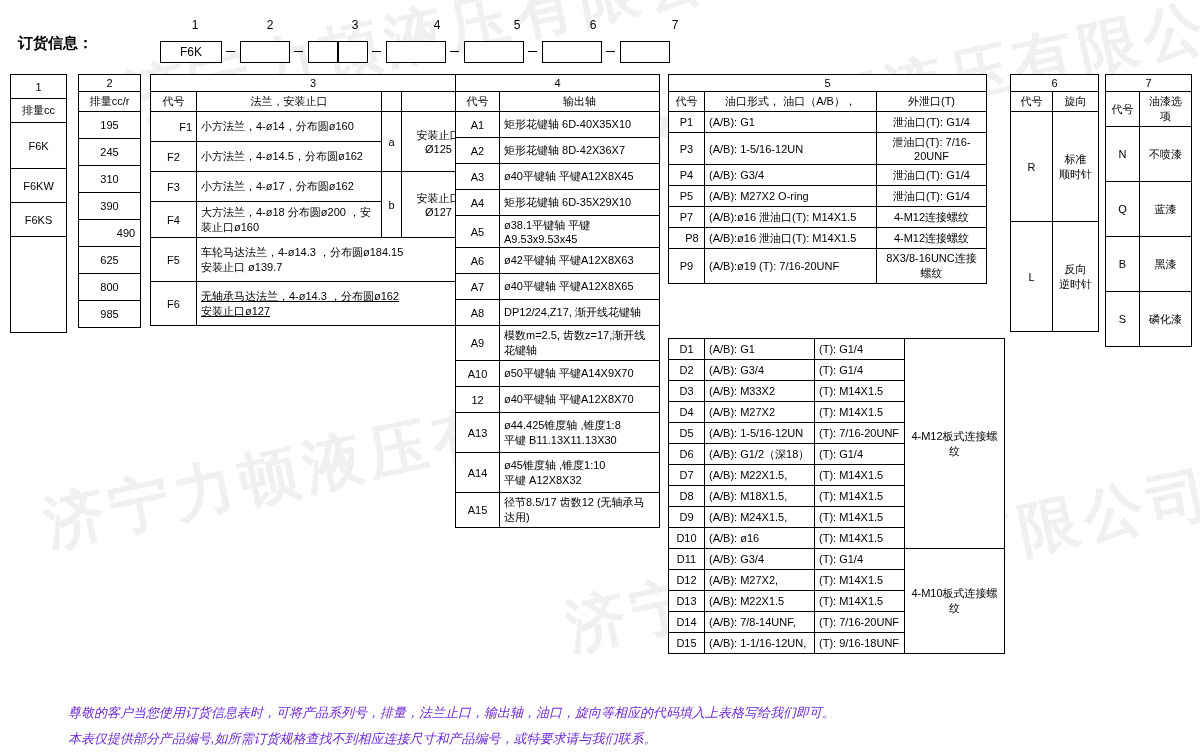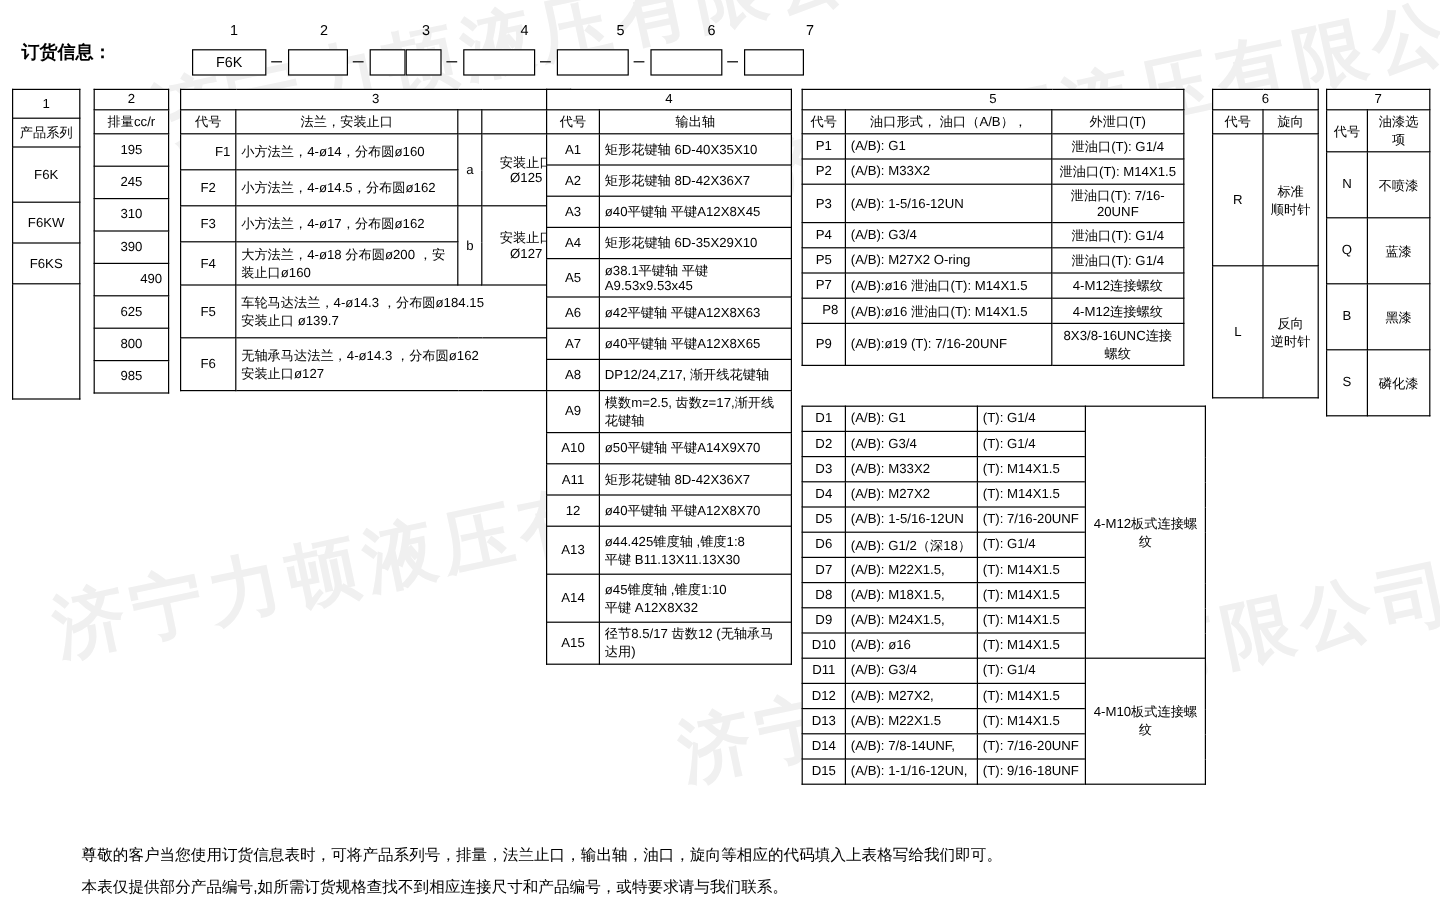--- a/index.html
+++ b/index.html
@@ -93,22 +93,23 @@
   #blk5 { left: 668px; top: 74px; }
   #blk5b { left: 668px; top: 338px; }
   #blk6 { left: 1010px; top: 74px; }
   #blk7 { left: 1105px; top: 74px; }
 
   .footer {
     position: absolute;
     left: 68px; top: 700px;
     width: 1080px;
     font-size: 13px;
-    color: #000000;
+    color: #6d28d9;
     line-height: 26px;
+    font-style: italic;
   }
   .nowrapc { white-space: nowrap; }
 </style>
 </head>
 <body>
 
 <div id="page">
 
   <div class="wm" style="left:120px; top:-10px;">济宁力顿液压有限公司</div>
   <div class="wm" style="left:620px; top:40px;">济宁力顿液压有限公司</div>
@@ -146,21 +147,21 @@
         <div class="bx" style="left:460px; width:50px;"></div>
       </div>
     </div>
 
     <table class="g blk" id="blk1">
       <tbody>
           <tr>
             <td class="ctr" style="width:56px;">1</td>
           </tr>
       <tr>
-            <td class="ctr">产品系列</td>
+            <td class="ctr">排量cc</td>
           </tr>
       <tr>
             <td class="ctr" style="height:46px;">F6K</td>
           </tr>
       <tr>
             <td class="ctr" style="height:34px;">F6KW</td>
           </tr>
       <tr>
             <td class="ctr" style="height:34px;">F6KS</td>
           </tr>
@@ -242,21 +243,21 @@
         <td class="ctr" style="height:36px;">F4</td>
         <td class="small">大方法兰，4-ø18 分布圆ø200 ，安装止口ø160</td>
       </tr>
       <tr>
         <td class="ctr" style="height:44px;">F5</td>
         <td class="small" colspan="3" style="white-space:pre-line;">车轮马达法兰，4-ø14.3 ，分布圆ø184.15
 安装止口 ø139.7</td>
       </tr>
       <tr>
         <td class="ctr" style="height:44px;">F6</td>
-        <td class="small" colspan="3" style="white-space:pre-line;">无轴承马达法兰，4-ø14.3 ，分布圆ø162
+        <td class="small" colspan="3" style="white-space:pre-line;text-decoration:underline;">无轴承马达法兰，4-ø14.3 ，分布圆ø162
 安装止口ø127</td>
       </tr>
     </tbody>
       </table>
 
     <table class="g blk" id="blk4">
       <tbody>
           <tr>
             <td class="ctr" colspan="2">4</td>
           </tr>
@@ -296,24 +297,20 @@
             <td class="ctr" style="height:26px;">A8</td>
             <td class="xsmall">DP12/24,Z17, 渐开线花键轴</td>
           </tr>
       <tr>
             <td class="ctr" style="height:26px;">A9</td>
             <td class="xsmall">模数m=2.5, 齿数z=17,渐开线花键轴</td>
           </tr>
       <tr>
             <td class="ctr" style="height:26px;">A10</td>
             <td class="small">ø50平键轴 平键A14X9X70</td>
-          </tr>
-      <tr>
-            <td class="ctr" style="height:26px;">A11</td>
-            <td class="small">矩形花键轴 8D-42X36X7</td>
           </tr>
       <tr>
             <td class="ctr" style="height:26px;">12</td>
             <td class="small">ø40平键轴 平键A12X8X70</td>
           </tr>
       <tr>
             <td class="ctr" style="height:40px;">A13</td>
             <td class="small" style="white-space:pre-line;">ø44.425锥度轴 ,锥度1:8
 平键 B11.13X11.13X30</td>
           </tr>
@@ -341,25 +338,20 @@
           <span>油口（A/B），</span>
         </td>
         <td class="ctr" style="width:110px;">外泄口(T)</td>
       </tr>
       <tr>
             <td class="ctr" style="height:21px;">P1</td>
             <td class="small">(A/B): G1</td>
             <td class="small ctr">泄油口(T): G1/4</td>
           </tr>
       <tr>
-            <td class="ctr" style="height:21px;">P2</td>
-            <td class="small">(A/B): M33X2</td>
-            <td class="small ctr">泄油口(T): M14X1.5</td>
-          </tr>
-      <tr>
             <td class="ctr" style="height:21px;">P3</td>
             <td class="small">(A/B): 1-5/16-12UN</td>
             <td class="small ctr">泄油口(T): 7/16-20UNF</td>
           </tr>
       <tr>
             <td class="ctr" style="height:21px;">P4</td>
             <td class="small">(A/B): G3/4</td>
             <td class="small ctr">泄油口(T): G1/4</td>
           </tr>
       <tr>

